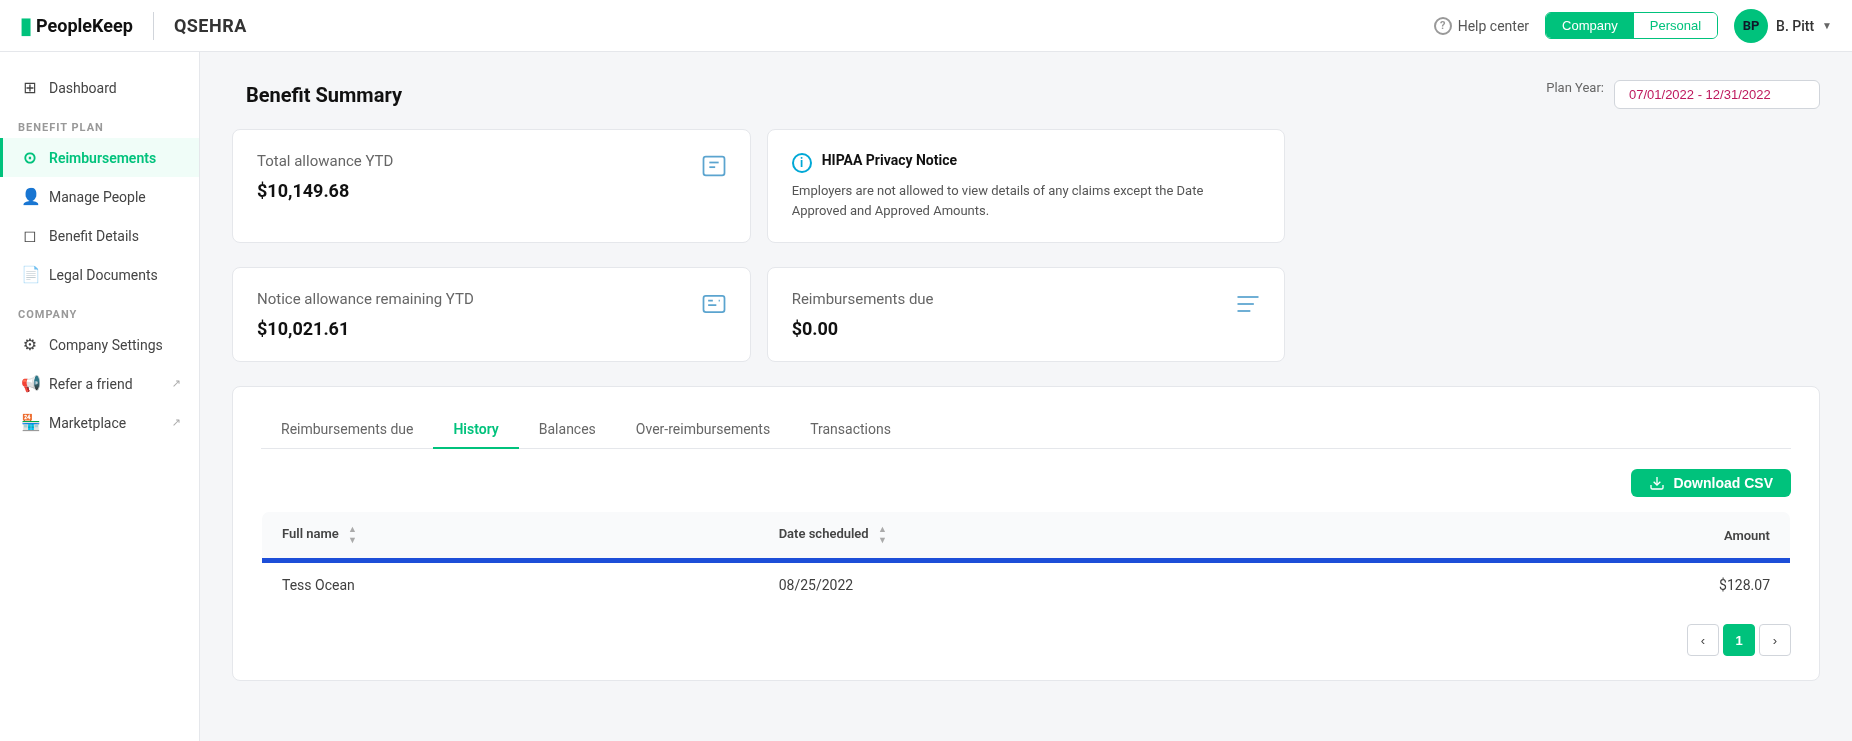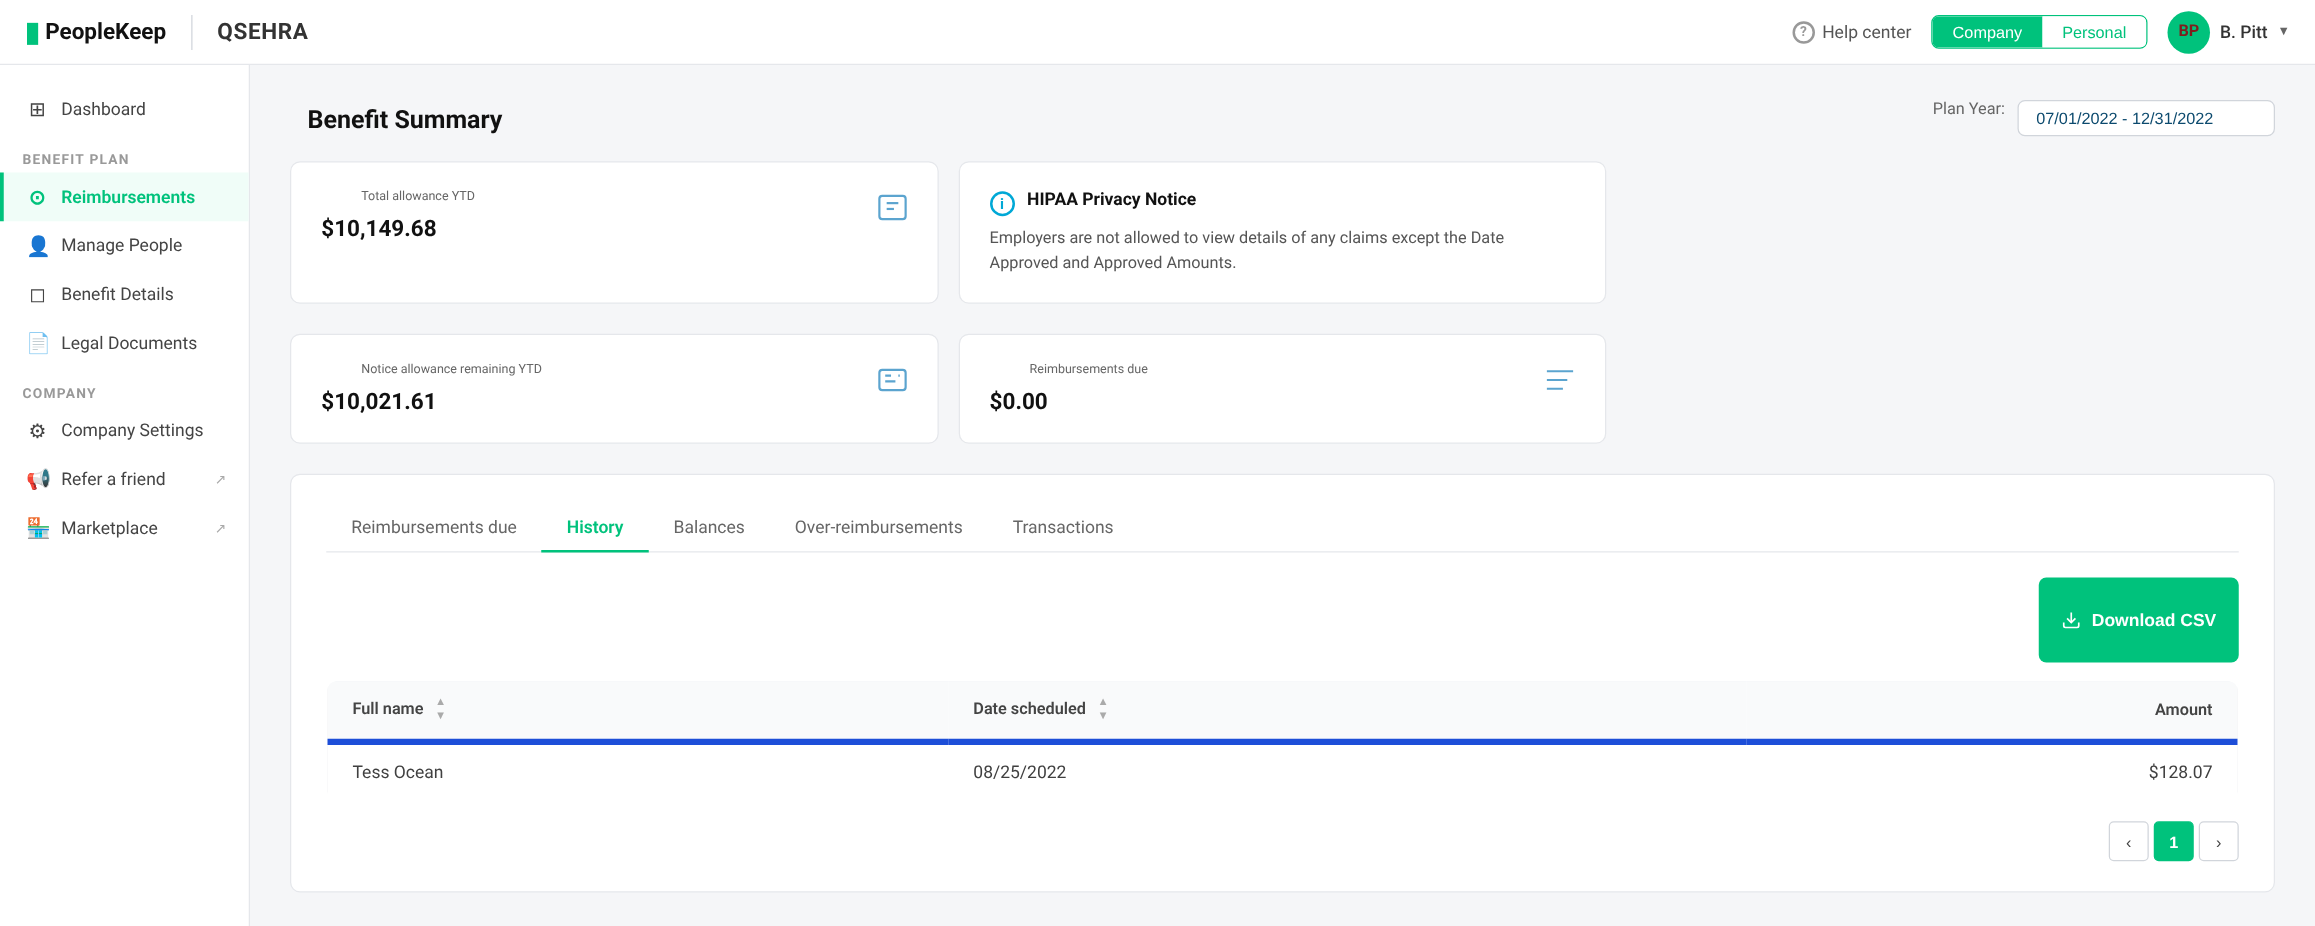--- a/index.html
+++ b/index.html
@@ -16,21 +16,21 @@
     .logo-pk .pk-icon { color: #00c27c; font-size: 22px; }
     .logo-divider { width: 1px; height: 28px; background: #d1d5db; margin: 0 8px; }
     .logo-qsehra { font-weight: 700; font-size: 18px; color: #333; letter-spacing: 0.5px; }
     .topnav-right { display: flex; align-items: center; gap: 16px; }
     .help-center { display: flex; align-items: center; gap: 6px; color: #555; font-size: 14px; }
     .help-icon { width: 18px; height: 18px; border: 2px solid #999; border-radius: 50%; display: flex; align-items: center; justify-content: center; font-size: 11px; color: #999; font-weight: 700; }
     .toggle-group { display: flex; border: 1.5px solid #00c27c; border-radius: 6px; overflow: hidden; }
     .toggle-btn { padding: 5px 16px; font-size: 13px; cursor: pointer; background: #fff; border: none; color: #00c27c; font-weight: 500; }
     .toggle-btn.active { background: #00c27c; color: #fff; }
     .avatar-area { display: flex; align-items: center; gap: 8px; cursor: pointer; }
-    .avatar { width: 34px; height: 34px; border-radius: 50%; background: #00c27c; color: #7f1d1d; font-weight: 700; font-size: 13px; display: flex; align-items: center; justify-content: center; }
+    .avatar { width: 34px; height: 34px; border-radius: 50%; background: #00c27c; color: #0f172a; font-weight: 700; font-size: 13px; display: flex; align-items: center; justify-content: center; }
     .user-name { font-size: 14px; font-weight: 500; }
     .chevron-down { font-size: 10px; color: #666; }
 
     
     .layout { display: flex; margin-top: 52px; min-height: calc(100vh - 52px); }
 
     
     .sidebar { width: 200px; background: #fff; border-right: 1px solid #e5e7eb; flex-shrink: 0; padding: 16px 0; position: fixed; top: 52px; bottom: 0; overflow-y: auto; }
     .sidebar-item { display: flex; align-items: center; gap: 10px; padding: 10px 18px; cursor: pointer; color: #444; font-size: 14px; border-left: 3px solid transparent; }
     .sidebar-item.active { background: #f0fdf8; color: #00c27c; border-left: 3px solid #00c27c; font-weight: 600; }
@@ -39,45 +39,45 @@
     .sidebar-icon { font-size: 16px; width: 18px; text-align: center; }
 
     
     .main { margin-left: 200px; flex: 1; padding: 28px 32px; }
 
     
     .benefit-header { display: flex; align-items: center; justify-content: space-between; margin-bottom: 20px; margin-left: 14px; }
     .benefit-title { font-size: 20px; font-weight: 700; color: #111; }
     .plan-year-area { display: flex; align-items: flex-start; gap: 10px; }
     .plan-year-label { font-size: 13px; color: #666; }
-    .plan-year-input { border: 1px solid #d1d5db; border-radius: 6px; padding: 6px 14px; font-size: 13px; color: #0c4a6e; background: #fff; }
+    .plan-year-input { border: 1px solid #d1d5db; border-radius: 6px; padding: 6px 14px; font-size: 13px; color: #be185d; background: #fff; }
 
     
     .cards-row { display: grid; grid-template-columns: 1fr 1fr 1fr; gap: 16px; margin-bottom: 24px; }
     .card { background: #fff; border: 1px solid #e5e7eb; border-radius: 8px; padding: 22px 24px; position: relative; }
-    .card-label { font-size: 10px; color: #666; margin-bottom: 10px; margin-left: 32px; }
+    .card-label { font-size: 15px; color: #666; margin-bottom: 10px; }
     .card-value { font-size: 18px; font-weight: 700; color: #111; }
     .card-icon { position: absolute; top: 22px; right: 22px; }
     .card-icon svg { width: 28px; height: 28px; }
     .hipaa-card { background: #fff; border: 1px solid #e5e7eb; border-radius: 8px; padding: 22px 24px; }
     .hipaa-header { display: flex; align-items: flex-start; gap: 10px; margin-bottom: 8px; }
     .hipaa-title { font-size: 14px; font-weight: 700; color: #111; }
     .hipaa-text { font-size: 13px; color: #555; line-height: 1.5; }
     .info-icon { width: 20px; height: 20px; border: 2px solid #00a8d6; border-radius: 50%; display: flex; align-items: center; justify-content: center; font-size: 12px; color: #00a8d6; font-weight: 700; flex-shrink: 0; margin-top: 1px; }
 
     .cards-row2 { display: grid; grid-template-columns: 1fr 1fr 1fr; gap: 16px; margin-bottom: 24px; }
 
     
     .tabs-bar { display: flex; gap: 0; border-bottom: 1px solid #e5e7eb; margin-bottom: 20px; }
     .tab { padding: 10px 20px; font-size: 14px; cursor: pointer; color: #666; border-bottom: 2px solid transparent; margin-bottom: -1px; }
     .tab.active { color: #00c27c; border-bottom: 2px solid #00c27c; font-weight: 600; }
 
     
     .table-actions { display: flex; justify-content: flex-end; margin-bottom: 14px; }
-    .download-btn { display: flex; align-items: center; gap: 8px; background: #00c27c; color: #fff; border: none; border-radius: 6px; padding: 26px 18px; font-size: 14px; font-weight: 600; cursor: pointer; }
+    .download-btn { display: flex; align-items: center; gap: 8px; background: #00c27c; color: #fff; border: none; border-radius: 6px; padding: 6px 18px; font-size: 14px; font-weight: 600; cursor: pointer; }
 
     
     .data-table { width: 100%; border-collapse: collapse; background: #fff; border: 1px solid #e5e7eb; border-radius: 8px; overflow: hidden; }
     .data-table thead { background: #f9fafb; }
     .data-table th { padding: 13px 20px; text-align: left; font-size: 13px; font-weight: 600; color: #444; border-bottom: 5px solid #1d4ed8; }
     .data-table th.sortable { cursor: pointer; }
     .sort-icon { display: inline-flex; flex-direction: column; margin-left: 6px; gap: 2px; vertical-align: middle; }
     .sort-icon span { font-size: 9px; color: #aaa; line-height: 1; }
     .data-table td { padding: 14px 20px; font-size: 14px; color: #404040; border-bottom: 1px solid #f3f4f6; }
     .data-table tbody tr:last-child td { border-bottom: none; }

